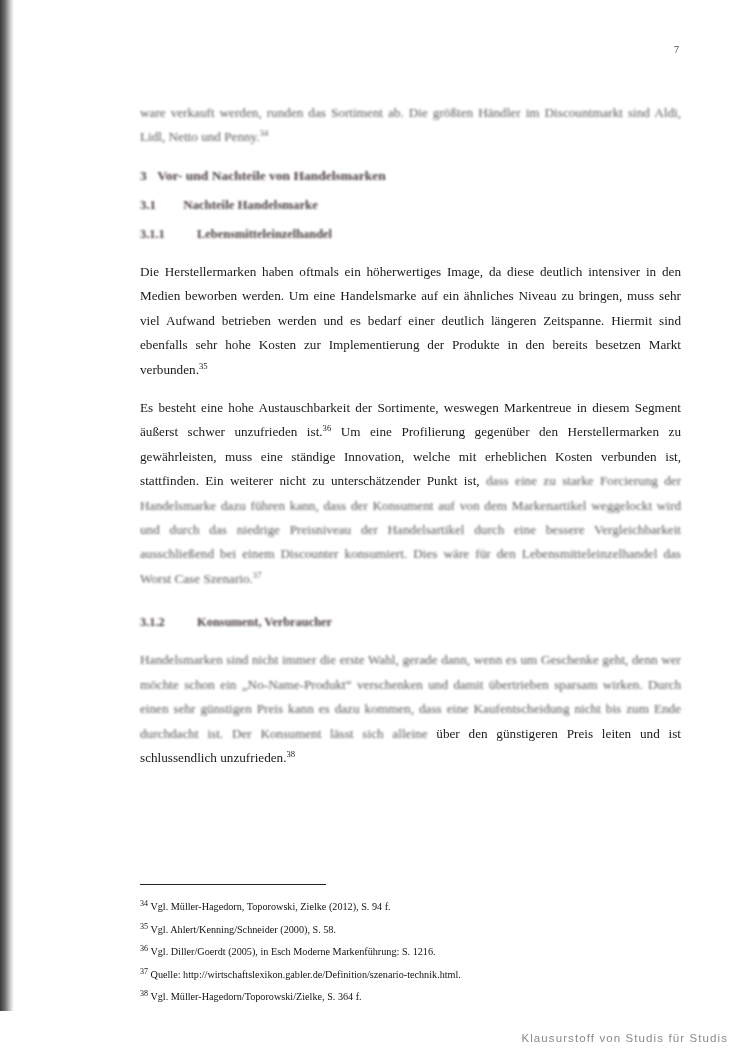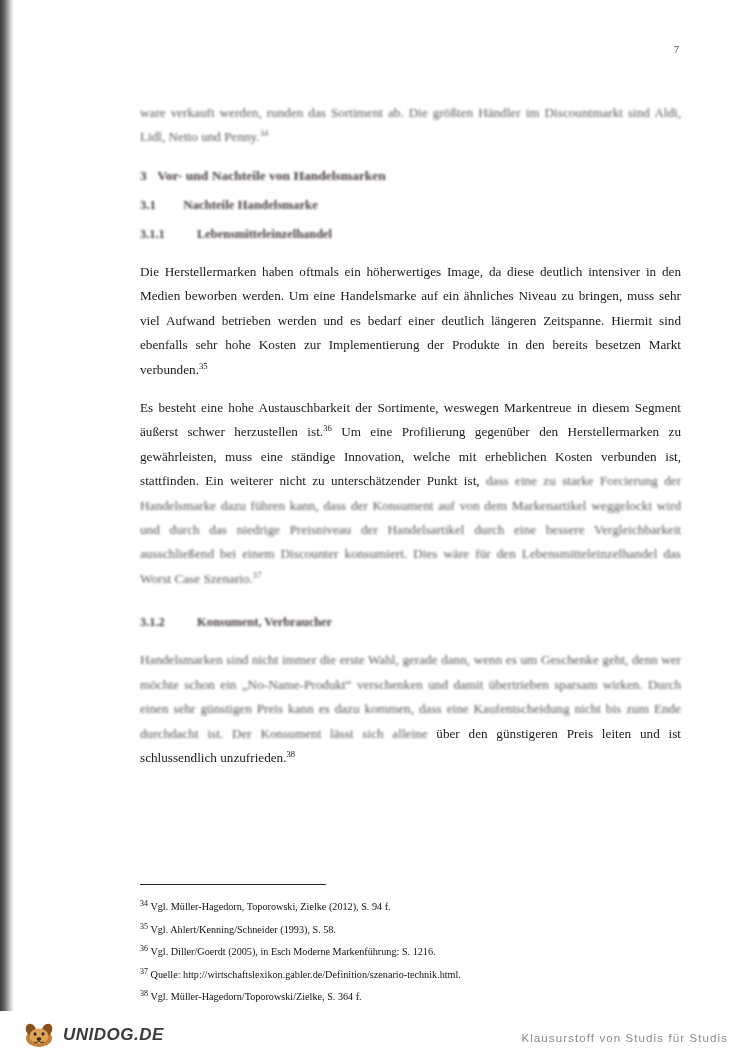--- a/index.html
+++ b/index.html
@@ -204,53 +204,37 @@
     <p class="para blurred"><span>ware verkauft werden, runden das Sortiment ab. Die größten Händler im Discountmarkt sind Aldi, Lidl, Netto und Penny.</span><sup>34</sup></p>
 
     <h2 class="heading blurred"><span class="num">3</span> <span>Vor- und Nachteile von Handelsmarken</span></h2>
 
     <h3 class="heading blurred"><span class="num wide">3.1</span> <span>Nachteile Handelsmarke</span></h3>
 
     <h4 class="heading blurred"><span class="num wide2">3.1.1</span> <span>Lebensmitteleinzelhandel</span></h4>
 
     <p class="para"><span>Die Herstellermarken haben oftmals ein höherwertiges Image, da diese deutlich intensiver in den Medien beworben werden.  Um eine Handelsmarke auf ein ähnliches Niveau zu bringen, muss sehr viel Aufwand betrieben werden und es bedarf einer deutlich längeren Zeitspanne. Hiermit sind ebenfalls sehr hohe Kosten zur Implementierung der Produkte in den bereits besetzen Markt verbunden.</span><sup>35</sup></p>
 
-    <p class="para"><span>Es besteht eine hohe Austauschbarkeit der Sortimente, weswegen Markentreue in diesem Segment äußerst schwer herzustellen ist.</span><sup>36</sup><span> Um eine Profilierung gegenüber den Herstellermarken zu gewährleisten, muss eine ständige Innovation, welche mit erheblichen Kosten verbunden ist, stattfinden. Ein weiterer nicht zu unterschätzender Punkt ist,</span>
+    <p class="para"><span>Es besteht eine hohe Austauschbarkeit der Sortimente, weswegen Markentreue in diesem Segment äußerst schwer unzufrieden ist.</span><sup>36</sup><span> Um eine Profilierung gegenüber den Herstellermarken zu gewährleisten, muss eine ständige Innovation, welche mit erheblichen Kosten verbunden ist, stattfinden. Ein weiterer nicht zu unterschätzender Punkt ist,</span>
       <span class="blurred-strong">dass eine zu starke Forcierung der Handelsmarke dazu führen kann, dass der Konsument auf von dem Markenartikel weggelockt wird und durch das niedrige Preisniveau der Handelsartikel durch eine bessere Vergleichbarkeit ausschließend bei einem Discounter konsumiert. Dies wäre für den Lebensmitteleinzelhandel das Worst Case Szenario.</span><sup class="blurred-strong">37</sup></p>
 
     <h4 class="heading blurred" style="margin-top:24px;"><span class="num wide2">3.1.2</span> <span>Konsument, Verbraucher</span></h4>
 
     <p class="para"><span class="blurred-strong">Handelsmarken sind nicht immer die erste Wahl, gerade dann, wenn es um Geschenke geht, denn wer möchte schon ein „No-Name-Produkt“ verschenken und damit übertrieben sparsam wirken. Durch einen sehr günstigen Preis kann es dazu kommen, dass eine Kaufentscheidung nicht bis zum Ende durchdacht ist. Der Konsument lässt sich alleine</span>
       <span>über den günstigeren Preis leiten und ist schlussendlich unzufrieden.</span><sup>38</sup></p>
 
   </div>
 
   <div class="footnote-rule"></div>
 
   <div class="footnotes">
     <p class="fn"><sup>34</sup> <span>Vgl. Müller-Hagedorn, Toporowski, Zielke (2012), S. 94 f.</span></p>
-    <p class="fn"><sup>35</sup> <span>Vgl. Ahlert/Kenning/Schneider (1993), S. 58.</span></p>
+    <p class="fn"><sup>35</sup> <span>Vgl. Ahlert/Kenning/Schneider (2000), S. 58.</span></p>
     <p class="fn"><sup>36</sup> <span>Vgl. Diller/Goerdt (2005), in Esch Moderne Markenführung: S. 1216.</span></p>
     <p class="fn"><sup>37</sup> <span>Quelle: http://wirtschaftslexikon.gabler.de/Definition/szenario-technik.html.</span></p>
     <p class="fn"><sup>38</sup> <span>Vgl. Müller-Hagedorn/Toporowski/Zielke, S. 364 f.</span></p>
   </div>
 
   <div class="bottom-bar">
-    <div class="brand">
-      <div class="brand-logo">
-        <svg width="34" height="28" viewBox="0 0 34 28" xmlns="http://www.w3.org/2000/svg">
-          <ellipse cx="17" cy="17" rx="13" ry="9" fill="#c2803a"></ellipse>
-          <ellipse cx="9" cy="9" rx="5" ry="6.5" fill="#8a4f1d" transform="rotate(-25 9 9)"></ellipse>
-          <ellipse cx="25" cy="9" rx="5" ry="6.5" fill="#8a4f1d" transform="rotate(25 25 9)"></ellipse>
-          <ellipse cx="17" cy="15" rx="9.5" ry="7.5" fill="#e0a458"></ellipse>
-          <ellipse cx="13" cy="13" rx="1.5" ry="1.8" fill="#2b2b2b"></ellipse>
-          <ellipse cx="21" cy="13" rx="1.5" ry="1.8" fill="#2b2b2b"></ellipse>
-          <ellipse cx="17" cy="18" rx="2.4" ry="1.8" fill="#3b2b1b"></ellipse>
-          <path d="M17 20 q-3 3 -5 1" stroke="#3b2b1b" stroke-width="1" fill="none"></path>
-          <path d="M17 20 q3 3 5 1" stroke="#3b2b1b" stroke-width="1" fill="none"></path>
-        </svg>
-      </div>
-      <span class="brand-text">UNIDOG.DE</span>
-    </div>
     <div class="tagline">Klausurstoff  von  Studis  für  Studis</div>
   </div>
 
 </div>
 
 </body></html>

